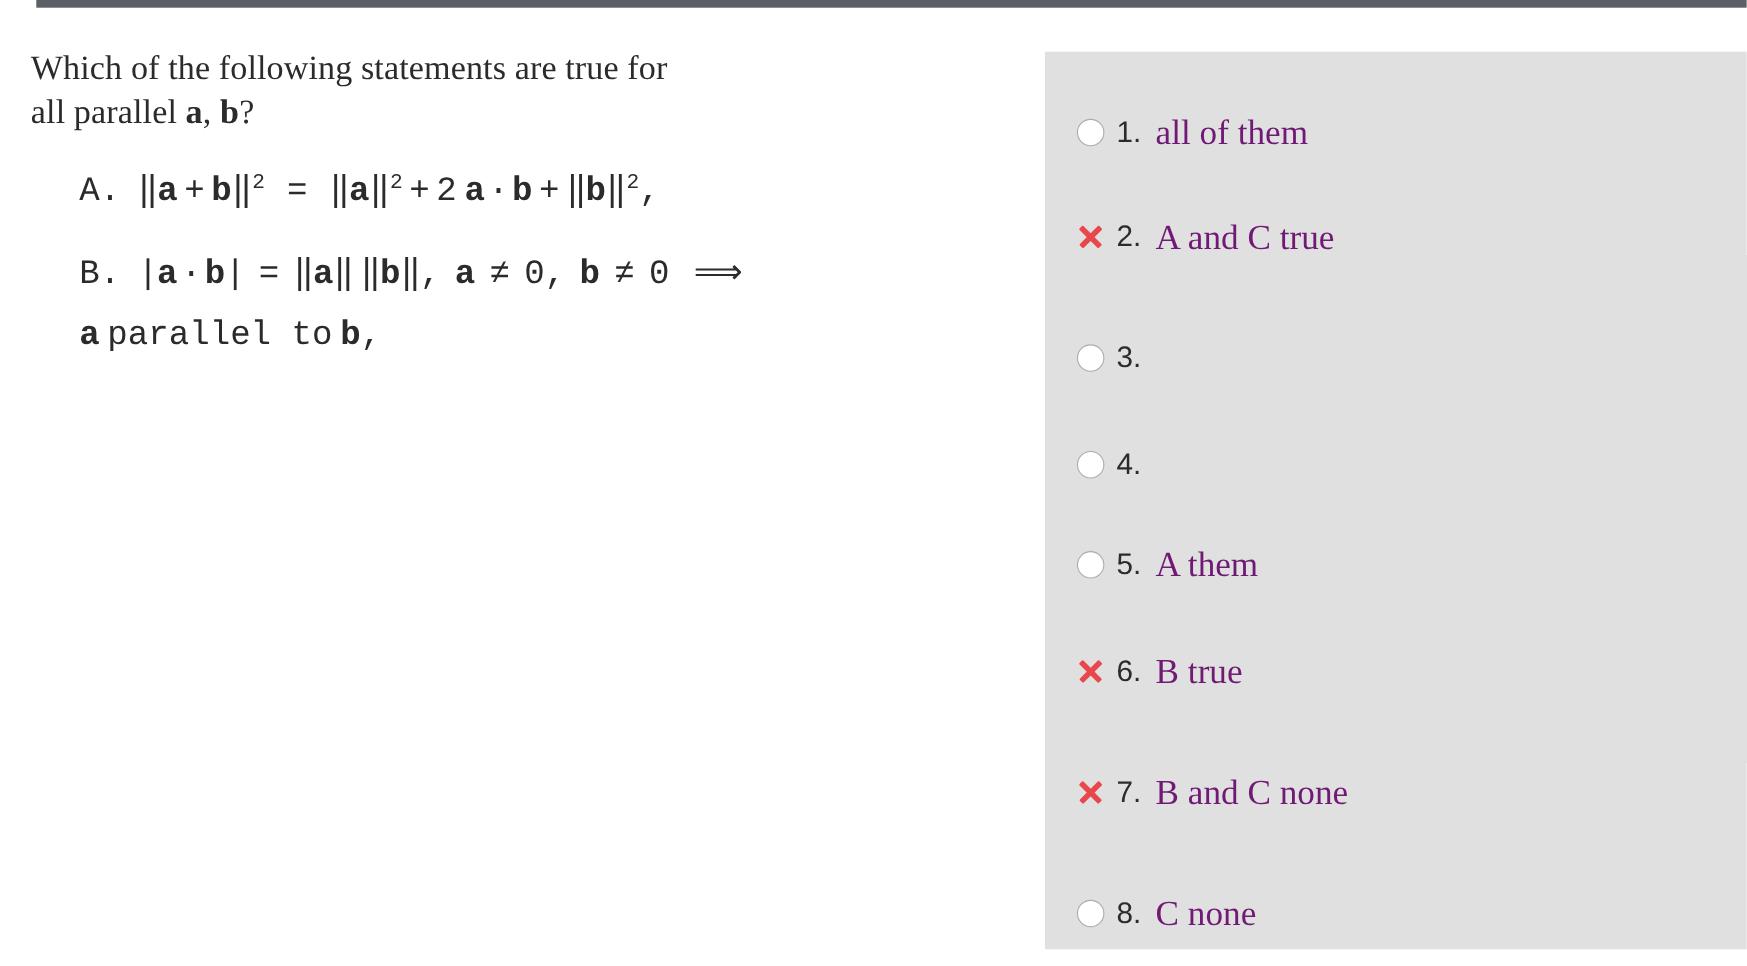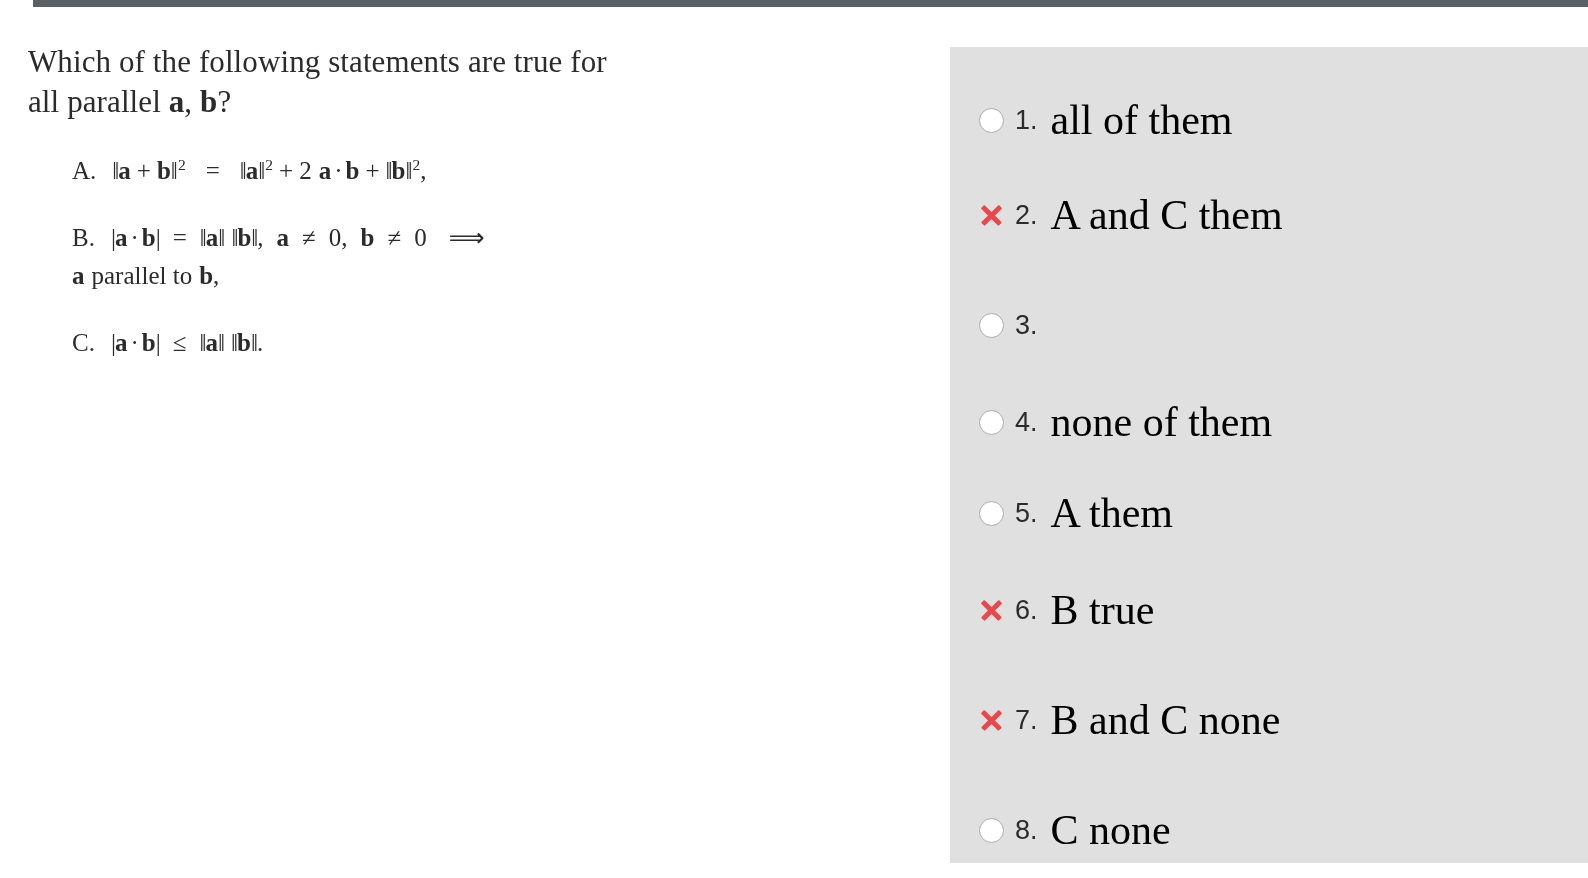--- a/index.html
+++ b/index.html
@@ -39,29 +39,29 @@
 
   .q-stem {
     font-family: "Liberation Serif", "DejaVu Serif", serif;
     font-size: 31px;
     line-height: 1.28;
     color: #2b2b2b;
     letter-spacing: 0.1px;
   }
 
   .statement {
-    font-family: Liberation Serif, serif;
-    font-size: 25px;
+    font-family: Liberation Mono, monospace;
+    font-size: 31px;
     line-height: 1.3;
     color: #2b2b2b;
     margin-top: 34px;
   }
 
   .stmt-indent { padding-left: 44px; }
-  .stmt-cont   { padding-left: 0px; margin-top: 6px; }
+  .stmt-cont   { padding-left: 0px; margin-top: 16px; }
 
   .lbl { margin-right: 16px; }
 
   
   .vec  { font-weight: bold; }
   .op   { margin: 0 6px; }
   .opn  { margin: 0 3px; }
   .rel  { margin: 0 13px; }
   .nrm  { letter-spacing: -1px; }
   sup.pw {
@@ -133,22 +133,22 @@
   .opt-num {
     font-family: "Liberation Sans", "DejaVu Sans", sans-serif;
     font-size: 27px;
     color: #2b2b2b;
     margin-right: 13px;
     white-space: nowrap;
   }
 
   .opt-label {
     font-family: "Liberation Serif", "DejaVu Serif", serif;
-    font-size: 42px;
-    color: #000000;
+    font-size: 32px;
+    color: #701a75;
     white-space: nowrap;
   }
 </style>
 </head>
 <body>
 
 <div id="page">
 
   <div id="topbar"></div>
 
@@ -163,57 +163,53 @@
       <span class="lbl">A.</span><span class="nrm">‖</span><span class="vec">a</span><span class="op">+</span><span class="vec">b</span><span class="nrm">‖</span><sup class="pw">2</sup><span class="gap-s"></span><span class="rel">=</span><span class="gap-s"></span><span class="nrm">‖</span><span class="vec">a</span><span class="nrm">‖</span><sup class="pw">2</sup><span class="op">+</span><span>2</span><span class="gap-s"></span><span class="vec">a</span><span class="opn">·</span><span class="vec">b</span><span class="op">+</span><span class="nrm">‖</span><span class="vec">b</span><span class="nrm">‖</span><sup class="pw">2</sup><span>,</span>
     </div>
 
     <div class="statement stmt-indent">
       <span class="lbl">B.</span><span class="nrm">|</span><span class="vec">a</span><span class="opn">·</span><span class="vec">b</span><span class="nrm">|</span><span class="rel">=</span><span class="nrm">‖</span><span class="vec">a</span><span class="nrm">‖</span><span class="gap-s"></span><span class="nrm">‖</span><span class="vec">b</span><span class="nrm">‖</span><span>,</span><span class="gap-m"></span><span class="vec">a</span><span class="rel">≠</span><span>0</span><span>,</span><span class="gap-m"></span><span class="vec">b</span><span class="rel">≠</span><span>0</span><span class="gap-l"></span><span>⟹</span>
       <div class="stmt-cont">
         <span class="vec">a</span><span class="gap-s"></span><span>parallel to</span><span class="gap-s"></span><span class="vec">b</span><span>,</span>
       </div>
     </div>
 
-    <div class="statement stmt-indent">
-      <span class="lbl">C.</span><span class="nrm">|</span><span class="vec">a</span><span class="opn">·</span><span class="vec">b</span><span class="nrm">|</span><span class="rel">≤</span><span class="nrm">‖</span><span class="vec">a</span><span class="nrm">‖</span><span class="gap-s"></span><span class="nrm">‖</span><span class="vec">b</span><span class="nrm">‖</span><span>.</span>
-    </div>
 
   </div>
 
   <div id="answers-panel">
 
     <div class="option-row" style="top:51px">
       <span class="marker">
           <span class="radio-dot"></span>
         </span>
       <span class="opt-num">1.</span>
       <span class="opt-label">all of them</span>
     </div>
 
     <div class="option-row" style="top:146px">
       <span class="marker">
           <span class="x-mark"></span>
         </span>
       <span class="opt-num">2.</span>
-      <span class="opt-label">A and C them</span>
+      <span class="opt-label">A and C true</span>
     </div>
 
     <div class="option-row" style="top:256px">
       <span class="marker">
           <span class="radio-dot"></span>
         </span>
       <span class="opt-num">3.</span>
     </div>
 
     <div class="option-row" style="top:353px">
       <span class="marker">
           <span class="radio-dot"></span>
         </span>
       <span class="opt-num">4.</span>
-      <span class="opt-label">none of them</span>
     </div>
 
     <div class="option-row" style="top:444px">
       <span class="marker">
           <span class="radio-dot"></span>
         </span>
       <span class="opt-num">5.</span>
       <span class="opt-label">A them</span>
     </div>
 

